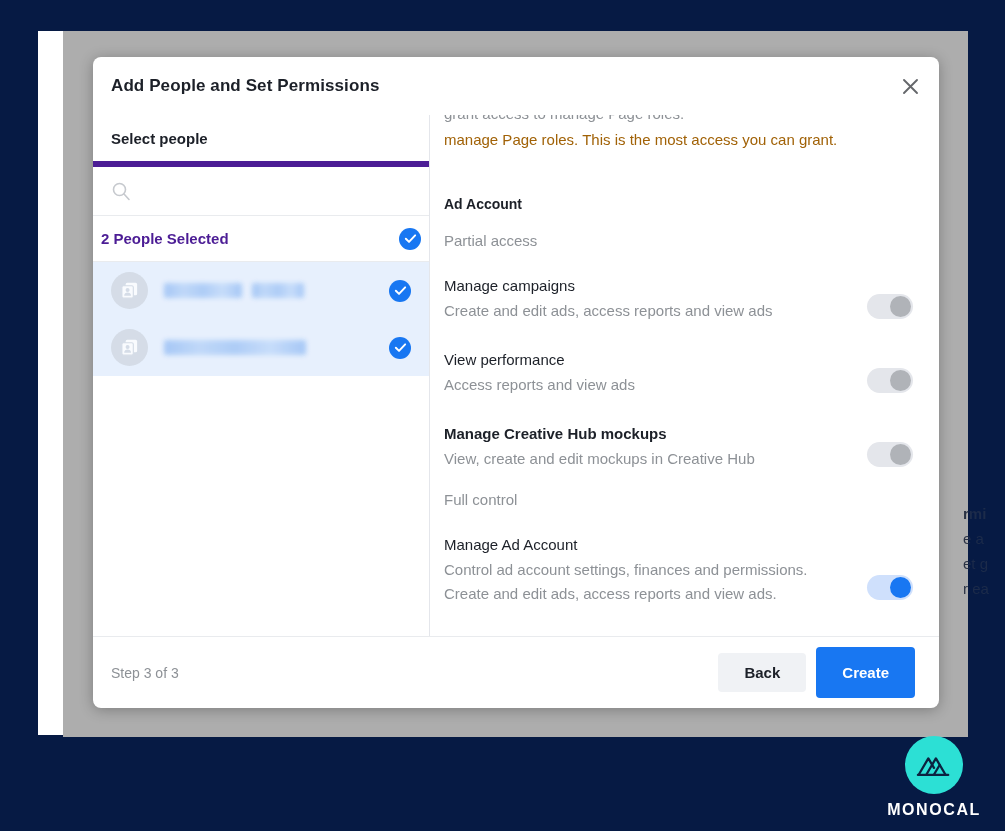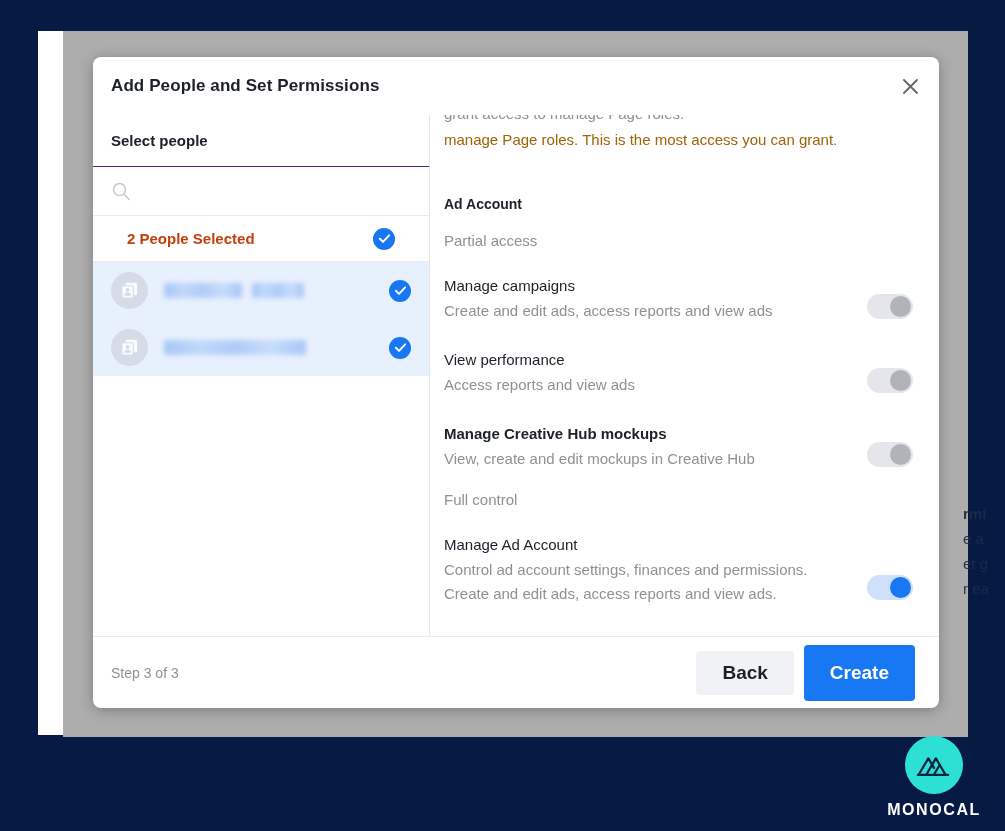--- a/index.html
+++ b/index.html
@@ -85,21 +85,21 @@
   .left-col {
     width: 337px; flex: 0 0 337px;
     border-right: 1px solid #e4e6eb;
     display: flex; flex-direction: column;
   }
   .select-people-head {
     height: 52px; flex: 0 0 52px;
     display: flex; align-items: center;
     padding: 0 18px;
     font-size: 15px; font-weight: 700; color: #1c2028;
-    border-bottom: 1px solid #4c1d95;
+    border-bottom: 6px solid #4c1d95;
     text-align: center;
   }
   .search-row {
     height: 49px; flex: 0 0 49px;
     display: flex; align-items: center;
     padding: 0 17px 0 18px;
     border-bottom: 1px solid #e9ebee;
     position: relative;
   }
   .search-input {
@@ -107,23 +107,23 @@
     font-size: 14px; color: #606770;
     font-family: "Liberation Sans", sans-serif;
     background: transparent;
   }
   .search-input::placeholder { color: #a3a7ad; }
   .search-icon { width: 20px; height: 20px; flex: 0 0 20px; }
 
   .selected-row {
     height: 46px; flex: 0 0 46px;
     display: flex; align-items: center; justify-content: space-between;
-    padding: 0 34px;
+    padding: 0 8px;
     border-bottom: 1px solid #e9ebee;
-    font-size: 15px; font-weight: 700; color: #c2410c;
+    font-size: 15px; font-weight: 700; color: #4c1d95;
   }
   .check-circle {
     width: 22px; height: 22px; border-radius: 50%;
     background: #1877f2;
     display: flex; align-items: center; justify-content: center;
     flex: 0 0 22px;
   }
   .check-circle svg { display: block; }
 
   .people-list { flex: 1 1 auto; overflow: hidden; }
@@ -211,21 +211,21 @@
     height: 72px; flex: 0 0 72px;
     border-top: 1px solid #e9ebee;
     display: flex; align-items: center; justify-content: space-between;
     padding: 0 24px 0 18px;
   }
   .step-text { font-size: 14px; color: #8d9196; }
   .footer-btns { display: flex; gap: 10px; align-items: center; }
   .btn {
     border: none; border-radius: 4px; cursor: pointer;
     font-family: "Liberation Sans", sans-serif;
-    font-size: 19px; font-weight: 700;
+    font-size: 15px; font-weight: 700;
   }
   .btn-back {
     background: #f0f2f5; color: #1c2028;
     padding: 11px 26px;
   }
   .btn-create {
     background: #1877f2; color: #ffffff;
     padding: 17px 26px;
   }
 

